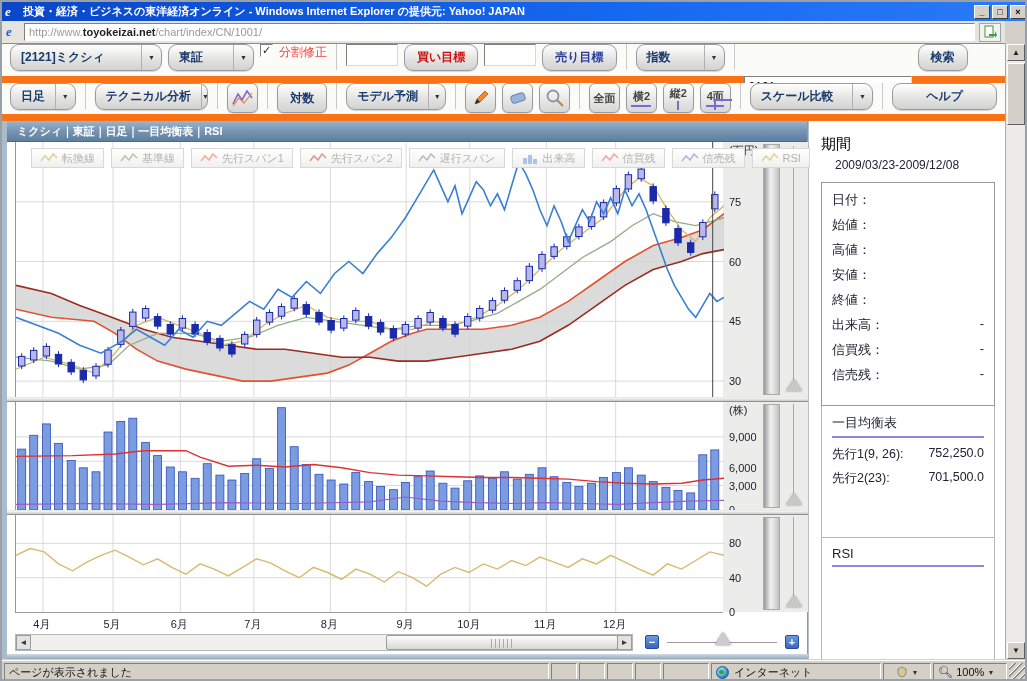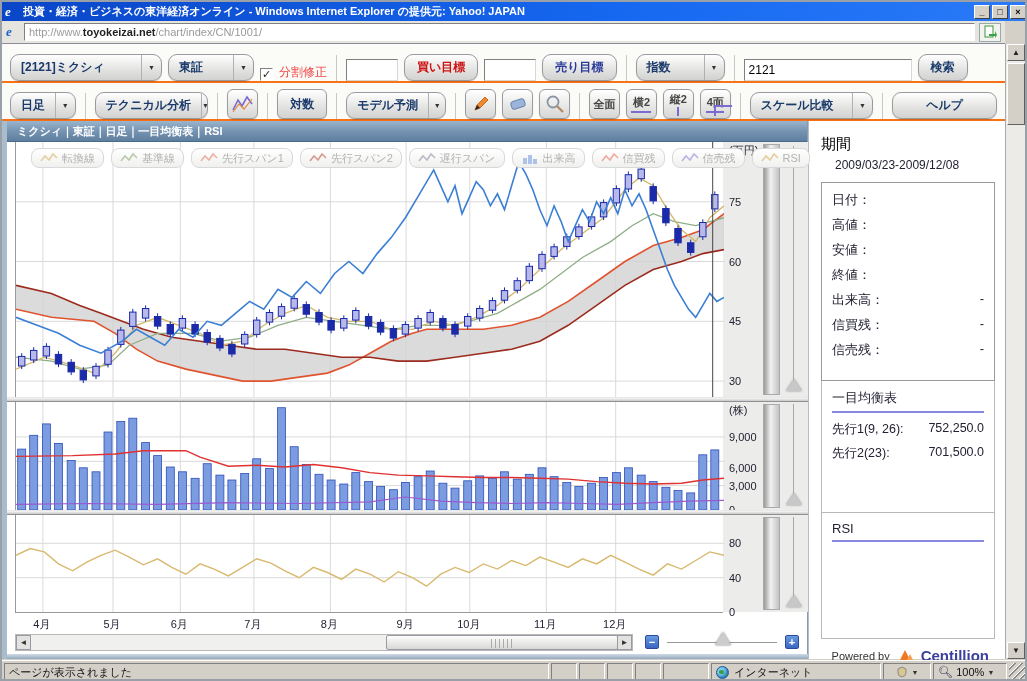--- a/index.html
+++ b/index.html
@@ -13,21 +13,21 @@
   .winbtns { display:flex; gap:2px; }
   .winbtn { width:16px; height:14px; background:#d4d0c8; border:1px solid; border-color:#fff #404040 #404040 #fff; font-size:9px; line-height:12px; text-align:center; font-weight:bold; color:#000; }
 
   
   .addressbar { position:absolute; left:0; top:19px; width:1003px; height:23px; background:#e6e4de; display:flex; align-items:center; padding:0 4px; border-bottom:1px solid #8a8a9a; }
   .url-field { flex:1; height:18px; background:#fff; border:1px solid; border-color:#808080 #fff #fff #808080; display:flex; align-items:center; padding:0 4px; color:#999; }
   .url-field b { color:#222; }
   .go-btn { width:22px; height:19px; margin-left:4px; background:#f2f2ee; border:1px solid #9aa; display:flex; align-items:center; justify-content:center; }
 
   
-  .toolbar { position:absolute; left:0; width:1003px; background:#fbfbf8; display:flex; align-items:flex-end; gap:6px; padding:0 8px; border-bottom:2px solid #f97316; }
+  .toolbar { position:absolute; left:0; width:1003px; background:#fbfbf8; display:flex; align-items:flex-start; gap:6px; padding:0 8px; border-bottom:7px solid #f97316; }
   .tb1 { top:42px; height:39px; }
   .tb2 { top:81px; height:38px; }
   .sep { width:1px; height:26px; background:#c8c8c8; margin:0 3px; }
   .btn { background:linear-gradient(#ffffff,#e2e2e0 60%,#d2d2d0); border:1px solid #9a9aa2; border-radius:9px; height:27px; padding:0 12px; display:flex; align-items:center; font-weight:bold; color:#1a3a6b; font-size:12px; white-space:nowrap; box-shadow:0 1px 1px rgba(0,0,0,.15); }
   .btn.red { color:#cc1111; }
   .btn.blue { color:#2a3a9a; }
   .combo { display:flex; align-items:stretch; background:linear-gradient(#ffffff,#e2e2e0 60%,#d2d2d0); border:1px solid #9a9aa2; border-radius:9px; height:27px; overflow:hidden; box-shadow:0 1px 1px rgba(0,0,0,.15); }
   .combo .val { display:flex; align-items:center; padding:0 10px; font-weight:bold; color:#1a3a6b; font-size:12px; white-space:nowrap; }
   .combo .arrow { width:20px; border-left:1px solid #b0b0b8; display:flex; align-items:center; justify-content:center; font-size:7px; color:#333; }
   .txt { height:22px; background:#fff; border:1px solid; border-color:#808080 #d8d8d8 #d8d8d8 #808080; padding:0 4px; font-size:12px; font-family:inherit; }
@@ -55,21 +55,21 @@
   .tick { position:absolute; left:2px; font-size:11px; color:#223; }
   .unit { position:absolute; left:2px; top:1px; font-size:11px; color:#223; }
   .vstrip { position:absolute; left:756px; width:17px; background:linear-gradient(90deg,#9a9a9a,#f2f2f2 45%,#c2c2c2); border:1px solid #aaa; z-index:3; }
   .vs-main { top:23px; height:251px; } .vs-vol { top:283px; height:104px; } .vs-rsi { top:396px; height:93px; }
   .vslider { position:absolute; left:786px; width:1px; background:#a8a8a8; z-index:3; }
   .sl-main { top:25px; height:240px; } .sl-vol { top:283px; height:95px; } .sl-rsi { top:396px; height:84px; }
   .vtri { position:absolute; left:779px; width:0; height:0; border-left:8px solid transparent; border-right:8px solid transparent; border-bottom:12px solid #c8c8c8; filter:drop-shadow(0 0 1px #888); z-index:4; }
   .vt-main { top:258px; } .vt-vol { top:372px; } .vt-rsi { top:474px; }
 
   .legend { position:absolute; left:24px; top:27px; display:flex; gap:7px; z-index:5; }
-  .lgbtn { height:20px; background:linear-gradient(#ffffff,#f0f0ee); border:1px solid #d8d8d8; border-radius:8px; display:flex; align-items:center; gap:4px; padding:4px 8px; color:#b2b2b2; font-size:11px; white-space:nowrap; }
+  .lgbtn { height:20px; background:linear-gradient(#ffffff,#f0f0ee); border:1px solid #d8d8d8; border-radius:0; display:flex; align-items:center; gap:4px; padding:4px 8px; color:#b2b2b2; font-size:11px; white-space:nowrap; }
 
   .xaxis { position:absolute; left:8px; top:491px; width:708px; height:22px; border-top:1px solid #999; background:#fff; }
   .xlabel { position:absolute; top:4px; width:34px; text-align:center; font-size:11px; color:#223; }
   .hscroll { position:absolute; left:8px; top:513px; width:618px; height:17px; background:#f0f0ee; border:1px solid #b8b8b8; display:flex; }
   .harrow { width:15px; height:15px; background:#e2e2e0; border:1px solid #9a9aa2; font-size:8px; line-height:14px; text-align:center; color:#333; }
   .htrack { flex:1; position:relative; }
   .hthumb { position:absolute; left:355px; top:0; width:232px; height:15px; background:linear-gradient(#fdfdfd,#d8d8d6); border:1px solid #9a9aa2; border-radius:2px; }
   .grip { position:absolute; left:50%; top:3px; transform:translateX(-50%); width:22px; height:9px; background:repeating-linear-gradient(90deg,#aaa 0 1px,transparent 1px 4px); }
   .zoomctl { position:absolute; top:514px; display:flex; align-items:center; }
   .zbtn { width:14px; height:14px; background:linear-gradient(#6a9ae0,#3a66c0); color:#fff; border:1px solid #2a4aa0; font-weight:bold; font-size:11px; line-height:12px; text-align:center; border-radius:2px; }
@@ -595,20 +595,24 @@
 
   <div class="info">
     <div class="period-label">期間</div>
     <div class="period-value">2009/03/23-2009/12/08</div>
     <div class="databox">
       <div class="drow">
           <span>日付：</span>
           <span></span>
         </div>
       <div class="drow">
+          <span>始値：</span>
+          <span></span>
+        </div>
+      <div class="drow">
           <span>高値：</span>
           <span></span>
         </div>
       <div class="drow">
           <span>安値：</span>
           <span></span>
         </div>
       <div class="drow">
           <span>終値：</span>
           <span></span>

